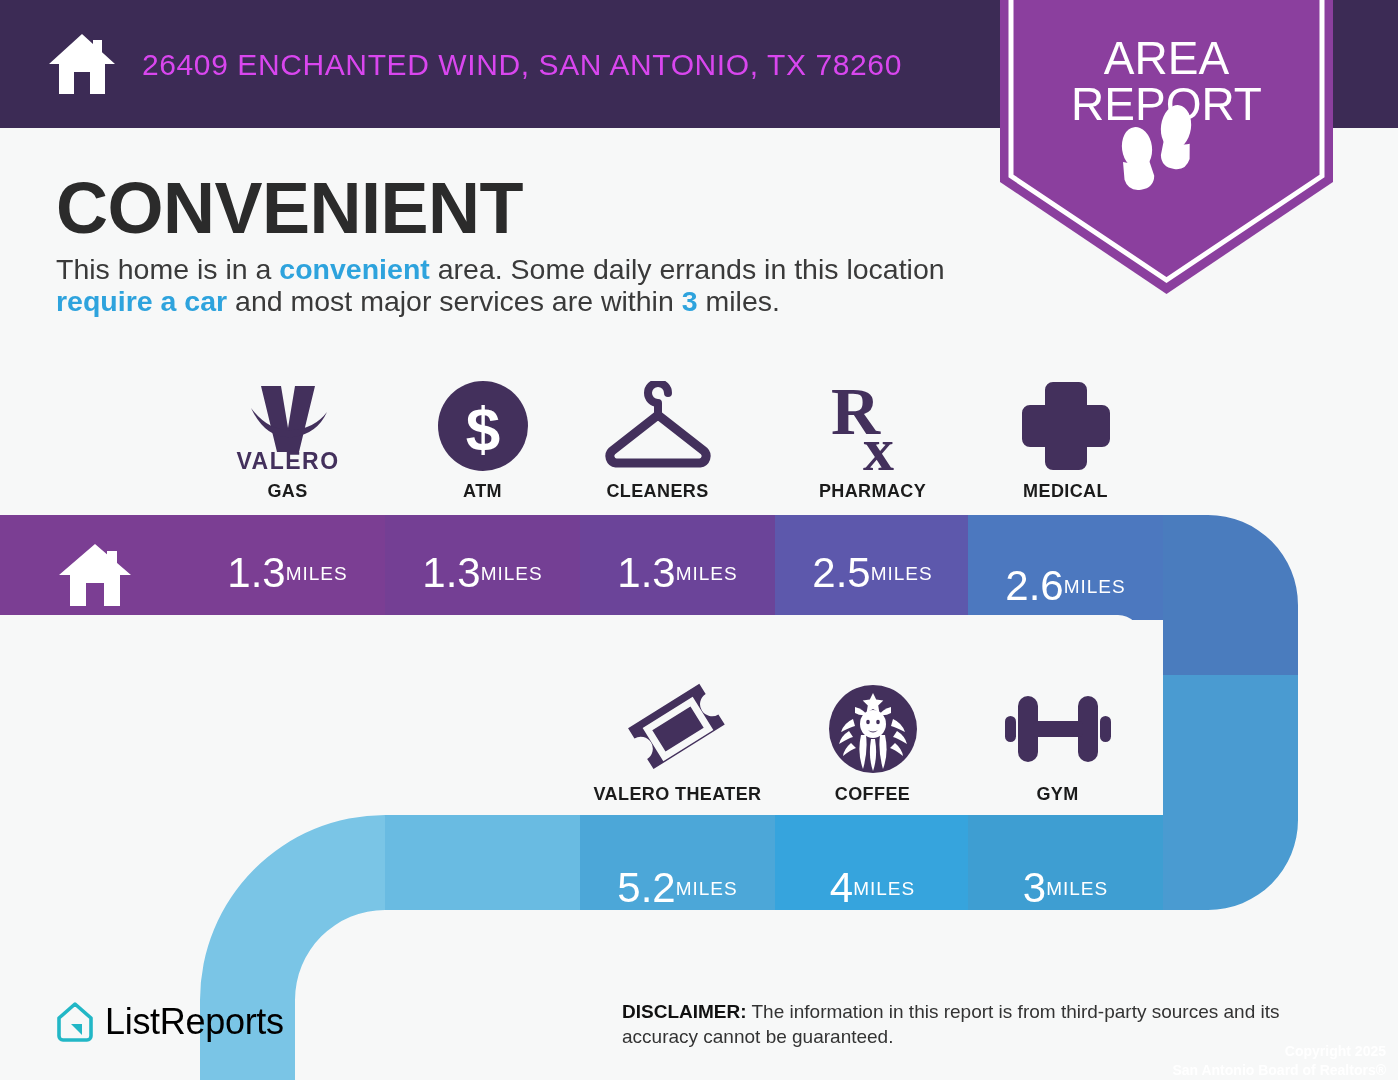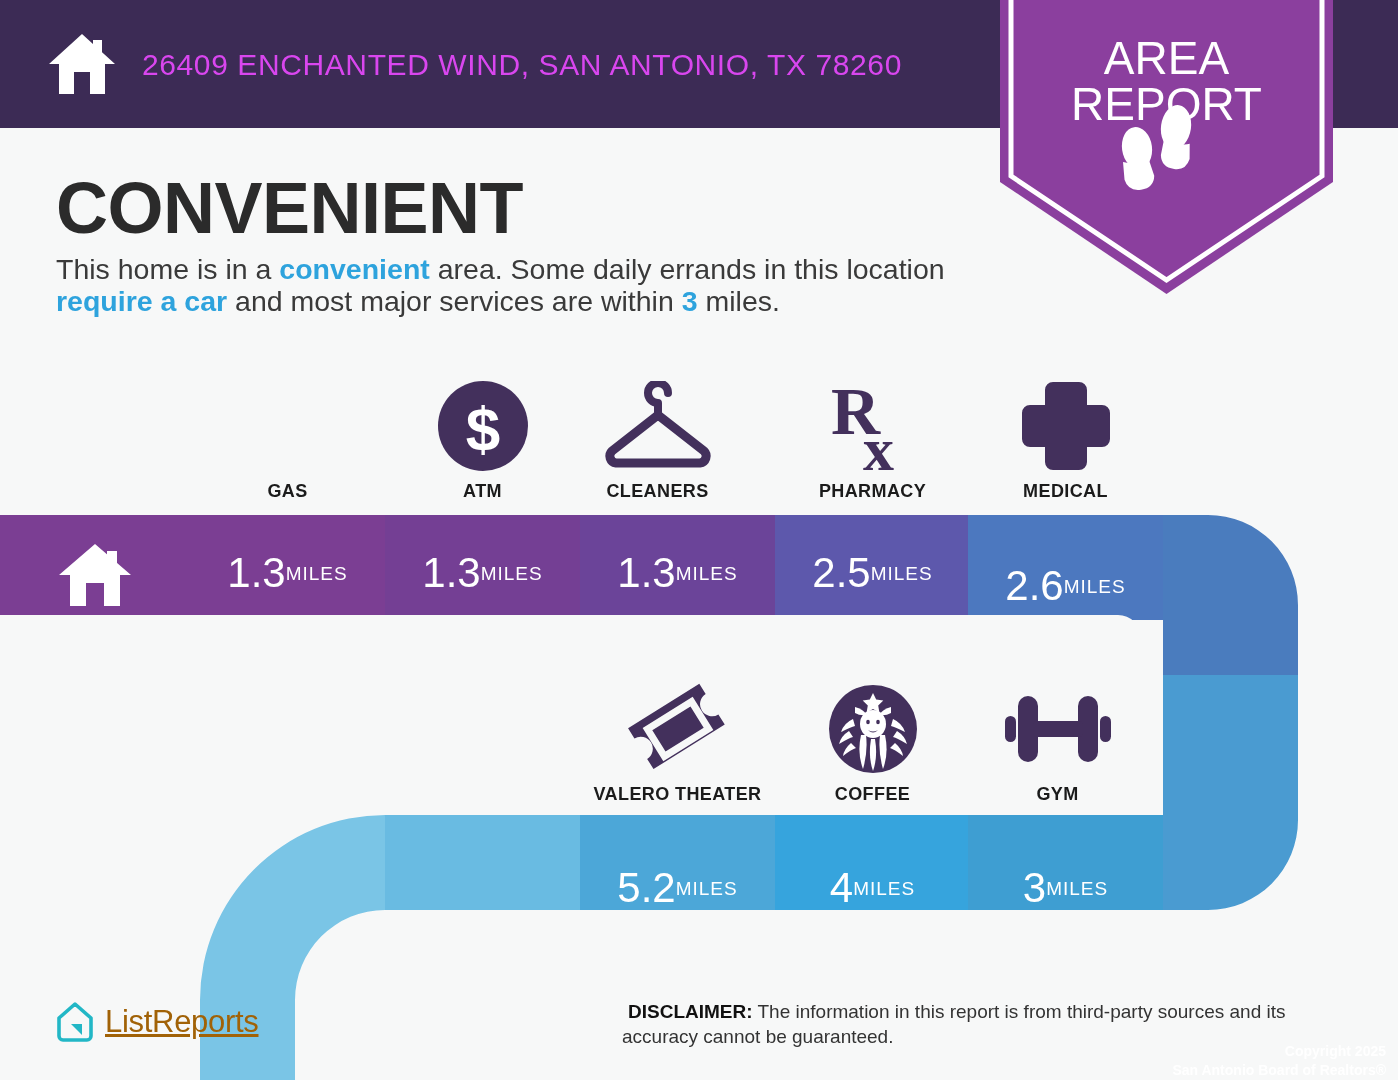--- a/index.html
+++ b/index.html
@@ -63,27 +63,27 @@
   .mile-cell {
     position:absolute; width:195px; height:115px;
     display:flex; flex-direction:row; align-items:center; justify-content:center;
     color:#ffffff; pointer-events:none;
   }
   .mile-num { font-size:42px; line-height:0.98; font-weight:400; }
   .mile-unit { font-size:19px; letter-spacing:1px; margin-top:3px; }
 
   
   .logo { position:absolute; left:55px; top:1000px; display:flex; align-items:center; gap:10px; }
-  .logo-text { font-size:31px; color:#a16207; letter-spacing:-0.3px;text-decoration:underline; }
+  .logo-text { font-size:36px; color:#000000; letter-spacing:-0.3px; }
 
   .disclaimer {
     position:absolute; left:622px; top:1000px; width:730px;
     font-size:19px; color:#333333; line-height:1.3;
   }
-  .disclaimer b { font-weight:bold; color:#111;margin-left:6px; }
+  .disclaimer b { font-weight:bold; color:#111; }
 
   .copyright {
     position:absolute; right:12px; top:1042px; width:400px;
     text-align:right; color:#ffffff; font-size:14px;
     font-weight:bold; line-height:1.35;
   }
 </style>
 </head>
 <body>
 
@@ -189,20 +189,27 @@
   <div class="mile-unit">MILES</div>
 </div>
 <div class="mile-cell" style="left:968px; top:830px;">
   <div class="mile-num">3</div>
   <div class="mile-unit">MILES</div>
 </div>
 
 <div class="icon-row-1">
 
   <div class="icon-cell" style="left:190px;">
+    <div class="icon-art">
+      <svg width="110" height="92" viewBox="0 0 110 92">
+        <path fill="#43305c" d="M28 6 H48 L55 48 L62 6 H82 L66 72 H44 Z"></path>
+        <path fill="#43305c" d="M18 28 q18 24 42 22 q22 -2 34 -18 q-10 22 -34 25 q-27 3 -42 -29 Z"></path>
+        <text x="55" y="89" text-anchor="middle" fill="#43305c" font-family="Liberation Sans, sans-serif" font-size="23" font-weight="bold" letter-spacing="1.5">VALERO</text>
+      </svg>
+    </div>
     <div class="icon-label">GAS</div>
   </div>
 
   <div class="icon-cell" style="left:385px;">
     <div class="icon-art">
       <svg width="92" height="92" viewBox="0 0 92 92">
         <circle cx="46" cy="46" r="45" fill="#43305c"></circle>
         <text x="46" y="70" text-anchor="middle" fill="#ffffff" font-family="Liberation Sans, sans-serif" font-size="62" font-weight="bold">$</text>
       </svg>
     </div>

